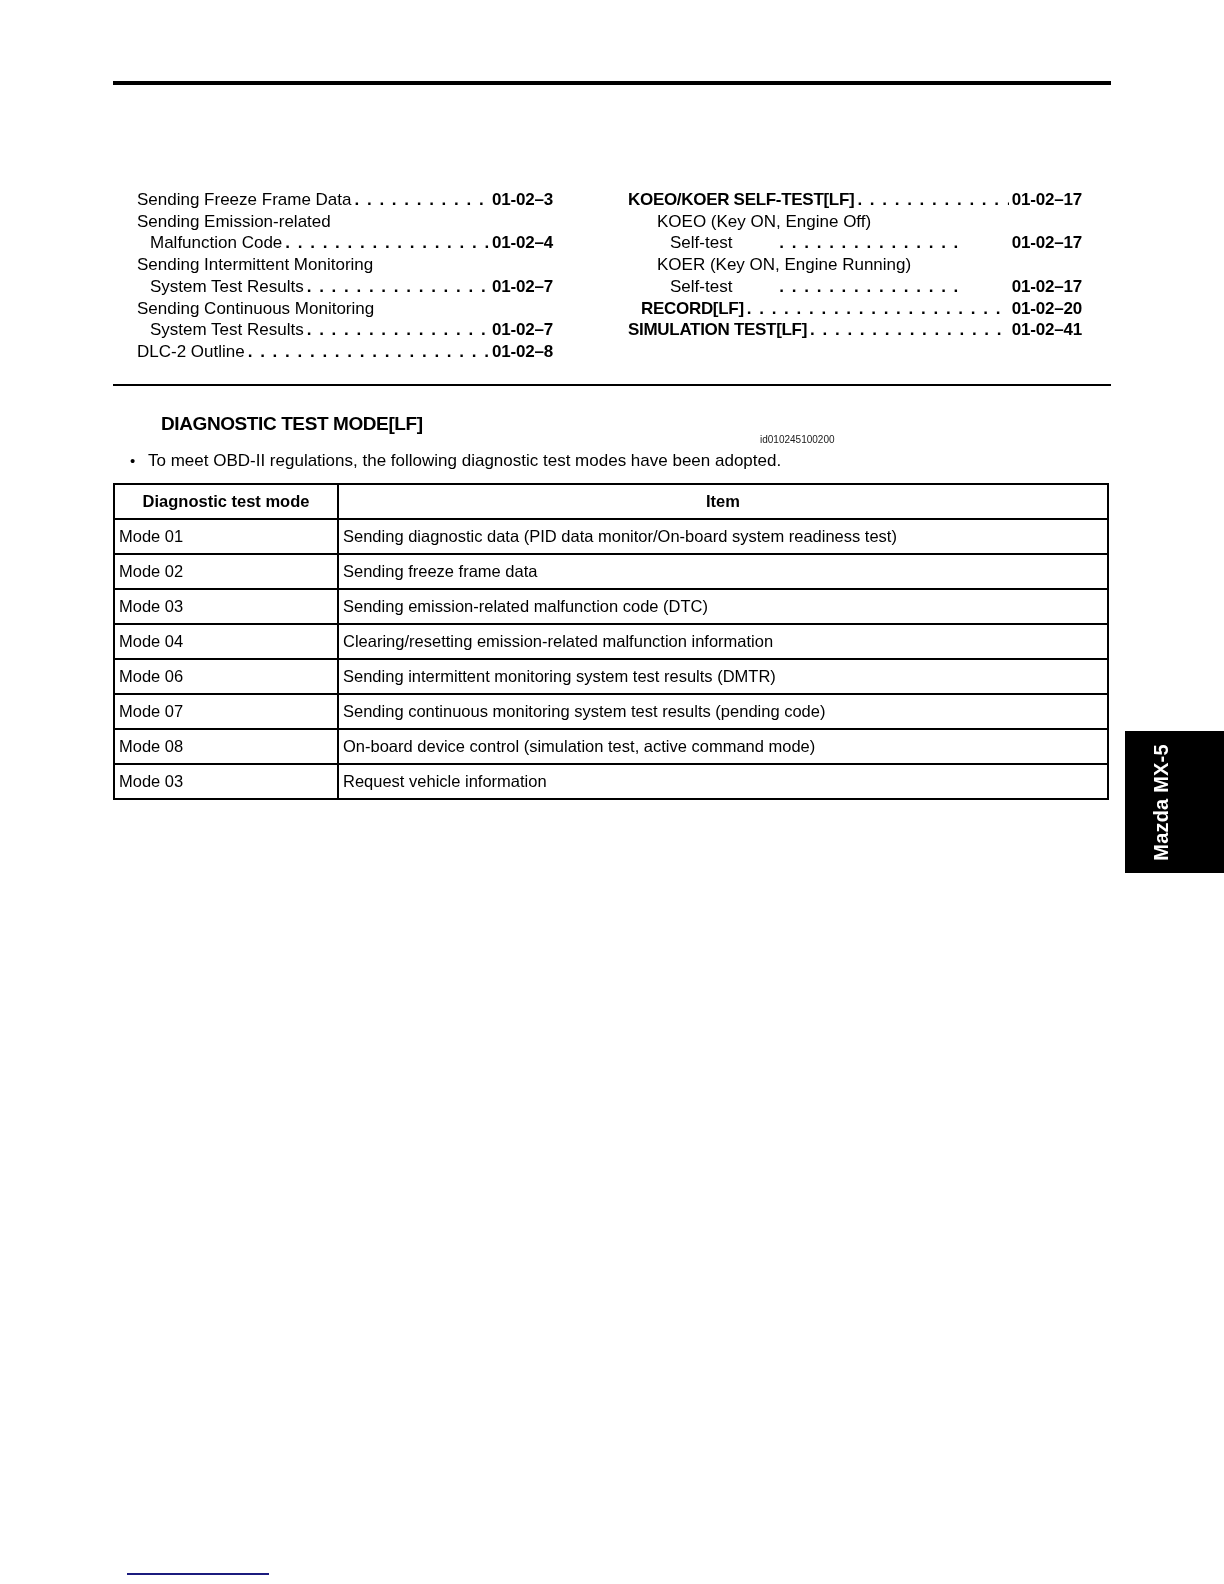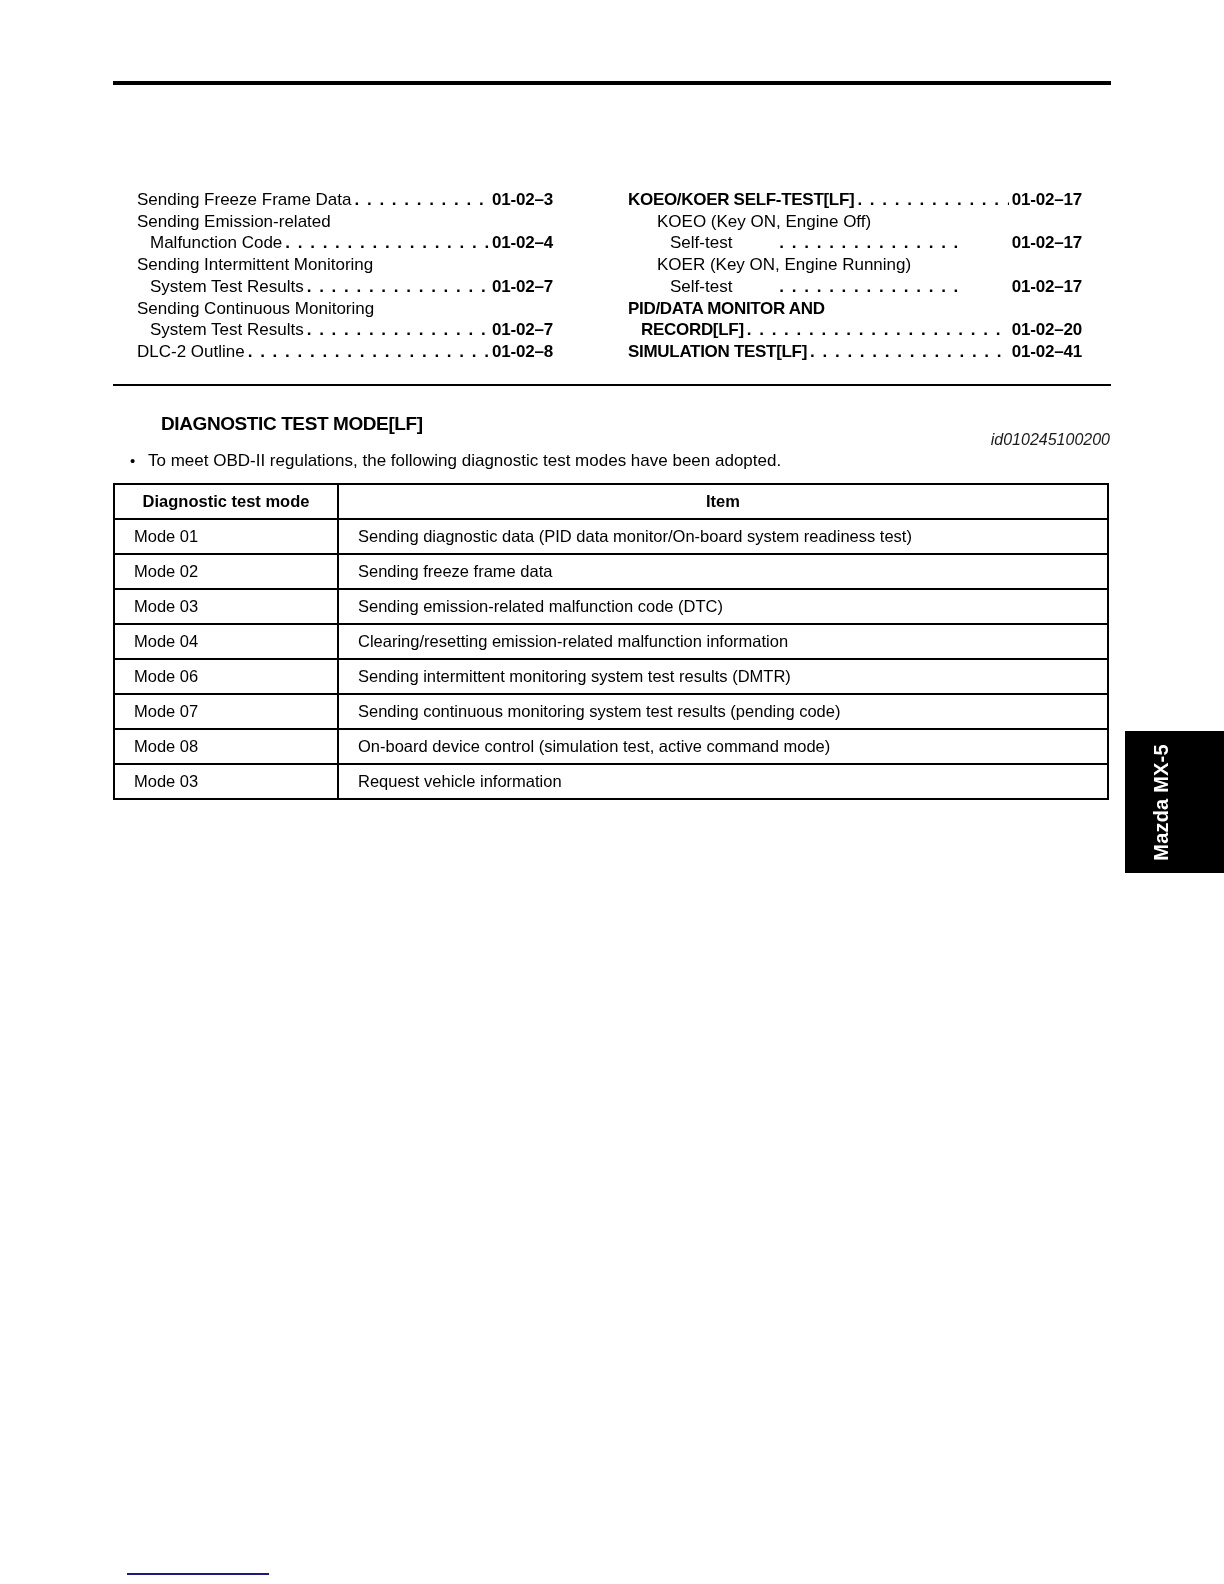--- a/index.html
+++ b/index.html
@@ -28,40 +28,40 @@
   }
   .toc-page { font-weight:700; letter-spacing:-0.2px; }
 
   
   .section-title {
     position:absolute; left:113px; top:414px;
     font-size:19px; line-height:20px; font-weight:700; letter-spacing:-0.4px;margin-left:48px;
   }
   .doc-id {
     position:absolute; left:760px; top:433px; width:350px;
-    text-align:right; font-size:16px; line-height:13px; color:#1a1a1a;font-style:italic;
+    font-size:10px; line-height:13px; color:#1a1a1a;
   }
   .bullet-row {
     position:absolute; left:130px; top:450px; width:980px;
     display:flex; font-size:17px; line-height:21px;
   }
   .bullet-glyph { width:18px; flex:0 0 18px; font-size:15px; }
 
   
   .modes-table {
     position:absolute; left:113px; top:483px; width:996px;
     border-collapse:collapse; table-layout:fixed;
     font-size:16.5px;
   }
   .modes-table th, .modes-table td {
     border:2px solid #000; height:35px; vertical-align:middle;
   }
   .modes-table col.c-mode { width:224px; }
   .modes-table th { font-weight:700; text-align:center; }
-  .modes-table td { text-align:left; padding:0 19px; }
+  .modes-table td { text-align:left; padding:0 4px; }
 
   
   .side-tab {
     position:absolute; left:1125px; top:731px; width:99px; height:142px;
     background:#000; display:flex; align-items:center; justify-content:center;
   }
   .side-tab-label {
     color:#fff; font-weight:700; font-size:20px; white-space:nowrap;
     transform:rotate(-90deg); position:relative; left:-13px; letter-spacing:0.2px;
   }
@@ -126,23 +126,20 @@
       <span class="leader"></span>
       <span class="toc-page">01-02–17</span>
     </div>
     <div class="toc-line lv2">
       <span class="toc-label">KOER (Key ON, Engine Running)</span>
     </div>
     <div class="toc-line lv3">
       <span class="toc-label">Self-test</span>
       <span class="leader"></span>
       <span class="toc-page">01-02–17</span>
-    </div>
-    <div class="toc-line lv0 bold">
-      <span class="toc-label">PID/DATA MONITOR AND</span>
     </div>
     <div class="toc-line lv1 bold">
       <span class="toc-label">RECORD[LF]</span>
       <span class="leader"></span>
       <span class="toc-page">01-02–20</span>
     </div>
     <div class="toc-line lv0 bold">
       <span class="toc-label">SIMULATION TEST[LF]</span>
       <span class="leader"></span>
       <span class="toc-page">01-02–41</span>

